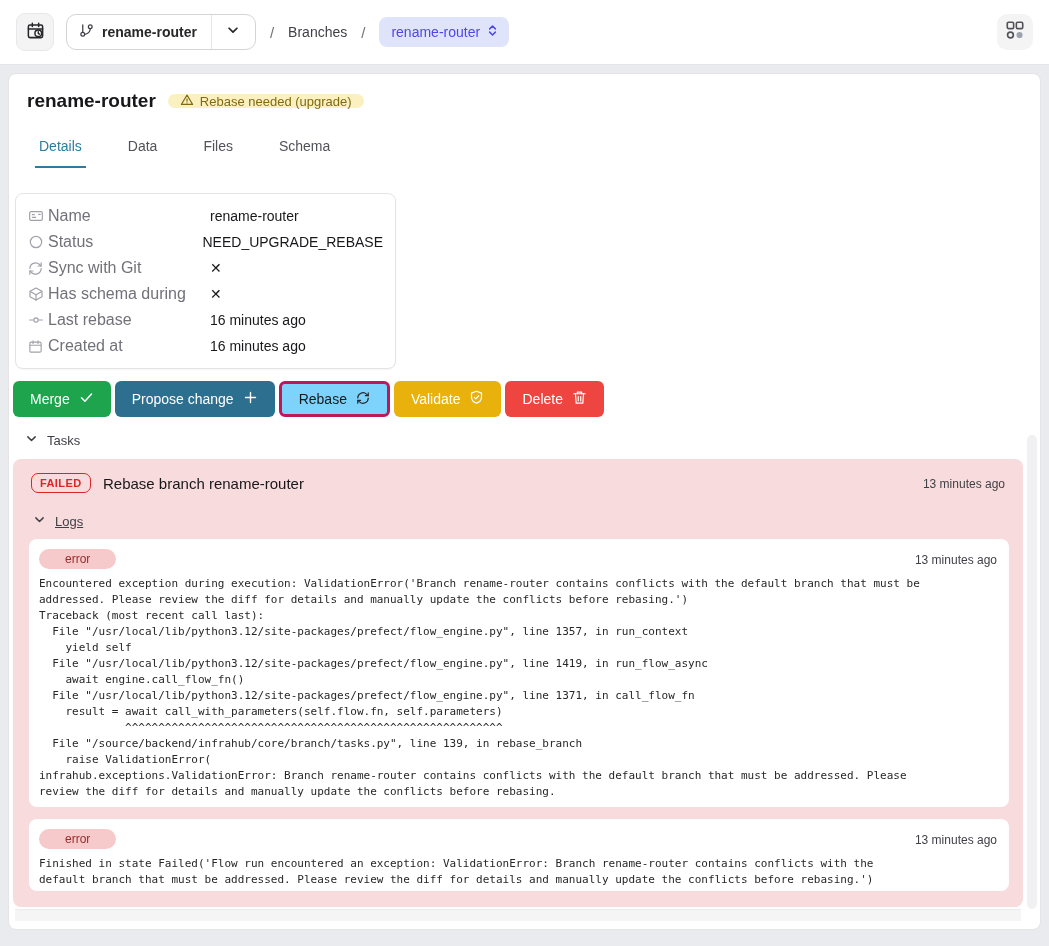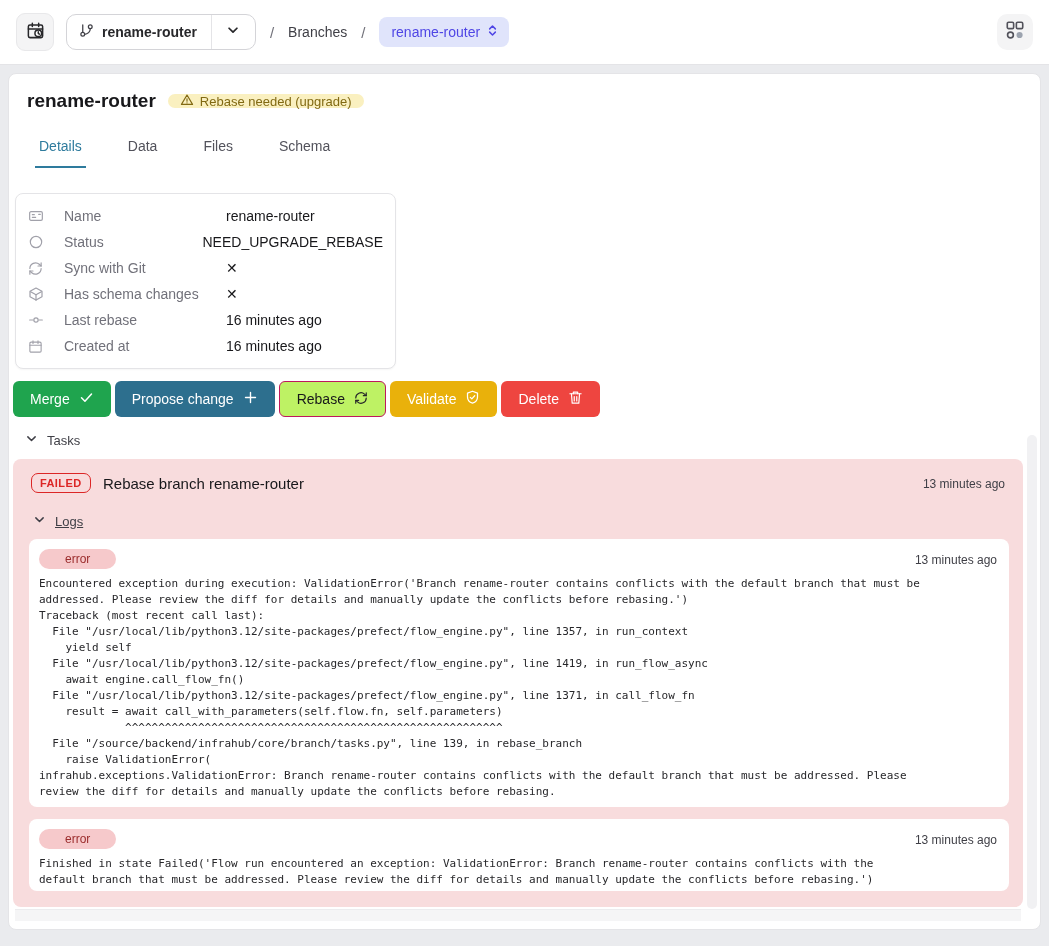--- a/index.html
+++ b/index.html
@@ -35,31 +35,31 @@
 
   .tabs { position:absolute; top:60px; left:26px; display:flex; gap:38px; }
   .tab { font-size:14px; color:#52525b; padding:4px 4px 12px; cursor:pointer; }
   .tab.active { color:#2e7b9d; border-bottom:2px solid #2e7b9d; }
 
   .details-card { position:absolute; top:119px; left:6px; width:381px; background:#fff;
                   border:1px solid #e4e4e7; border-radius:8px; padding:9px 0;
                   box-shadow:0 1px 2px rgba(0,0,0,0.04); }
   .d-row { display:flex; align-items:center; height:26px; padding:0 12px; }
   .d-ic { width:16px; height:16px; color:#a1a1aa; flex:none; display:flex; align-items:center; }
-  .d-label { font-size:14px; color:#71717a; margin-left:20px; width:162px; }
+  .d-label { font-size:16px; color:#71717a; margin-left:4px; width:162px; }
   .d-value { font-size:14px; color:#18181b; }
 
   .actions { position:absolute; top:307px; left:4px; display:flex; gap:4px; }
   .btn { display:inline-flex; align-items:center; justify-content:center; gap:9px; height:36px;
          padding:0 17px; border-radius:6px; font-size:14px; font-weight:400; color:#fff;
          border:none; cursor:pointer; font-family:"Liberation Sans",sans-serif; }
   .btn svg { flex:none; }
   .btn-merge { background:#1fa44e; }
   .btn-propose { background:#2d6f8e; }
-  .btn-rebase { background:#bef264; color:#18181b; border:1px solid #be185d;text-align:right; }
+  .btn-rebase { background:#7dd3fc; color:#18181b; border:3px solid #be185d;text-align:right; }
   .btn-validate { background:#e9b10b; }
   .btn-delete { background:#ee4540; }
 
   .toggle-row { display:flex; align-items:center; gap:9px; color:#3f3f46; font-size:13px; cursor:pointer; }
   .tasks-toggle { position:absolute; top:358px; left:16px; }
 
   .task-panel { position:absolute; top:385px; left:4px; width:1010px; height:448px;
                 background:#f8dcdd; border-radius:8px; }
   .task-head { position:relative; height:52px; }
   .failed-badge { position:absolute; left:18px; top:14px; font-size:11px; font-weight:700;
@@ -207,21 +207,21 @@
         <span class="d-value">✕</span>
       </div>
       <div class="d-row">
         <span class="d-ic">
           <svg width="16" height="16" viewBox="0 0 24 24" fill="none" stroke="currentColor" stroke-width="1.8" stroke-linejoin="round">
             <path d="M21 8l-9-5-9 5v8l9 5 9-5V8z"></path>
               <path d="M3.3 8.3L12 13l8.7-4.7"></path>
               <path d="M12 22V13"></path>
           </svg>
         </span>
-        <span class="d-label">Has schema changes</span>
+        <span class="d-label">Has schema during</span>
         <span class="d-value">✕</span>
       </div>
       <div class="d-row">
         <span class="d-ic">
           <svg width="16" height="16" viewBox="0 0 24 24" fill="none" stroke="currentColor" stroke-width="1.8" stroke-linecap="round">
             <path d="M2.5 12h5"></path>
               <circle cx="12" cy="12" r="3.2"></circle>
               <path d="M16.5 12h5"></path>
           </svg>
         </span>

